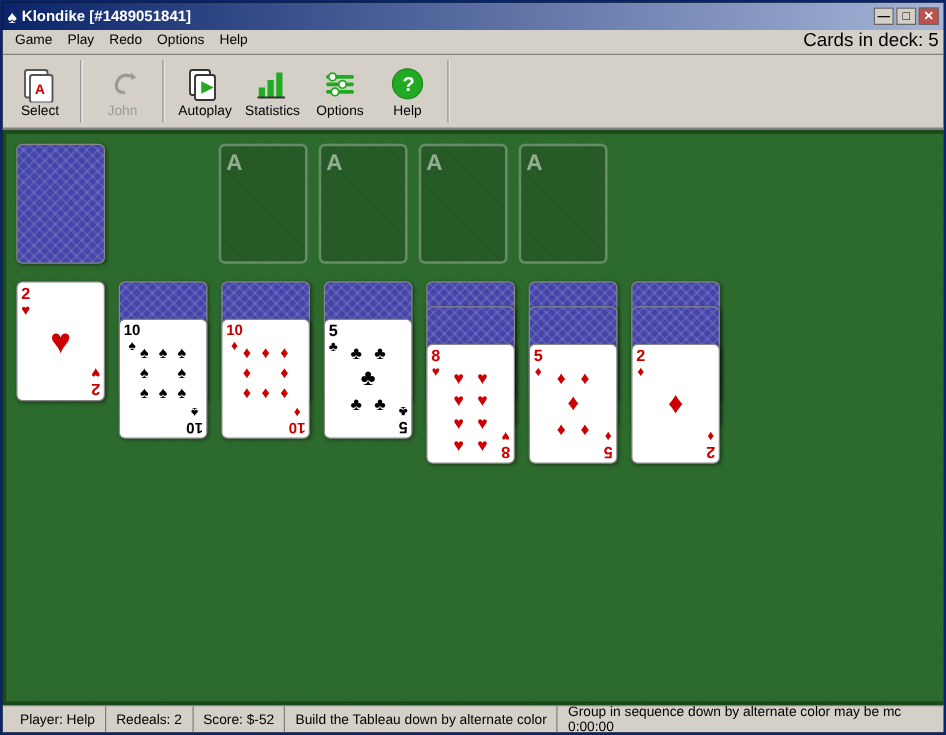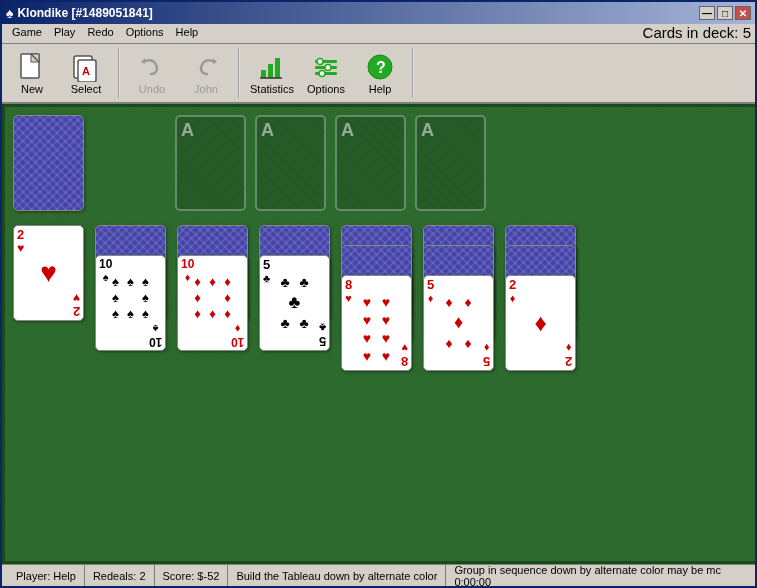--- a/index.html
+++ b/index.html
@@ -212,66 +212,57 @@
   <div id="menu-bar">
     <span class="menu-item">Game</span>
     <span class="menu-item">Play</span>
     <span class="menu-item">Redo</span>
     <span class="menu-item">Options</span>
     <span class="menu-item">Help</span>
     <span id="cards-in-deck" style="margin-left:auto; position:static; font-size:15px;">Cards in deck:  5</span>
   </div>
 
   <div id="toolbar">
-    <button class="toolbar-btn">
-      <div class="btn-icon">
-        <svg width="30" height="30" viewBox="0 0 30 30">
-          <rect x="4" y="2" width="18" height="24" rx="1" fill="white" stroke="#555" stroke-width="1.5"></rect>
-          <rect x="14" y="2" width="8" height="8" rx="0" fill="#d4d0c8" stroke="#555" stroke-width="1"></rect>
-          <line x1="14" y1="2" x2="22" y2="10" stroke="#555" stroke-width="1.5"></line>
-        </svg>
-      </div>
-      <span>New</span>
-    </button>
 
     <button class="toolbar-btn">
       <div class="btn-icon">
         <svg width="30" height="30" viewBox="0 0 30 30">
           <rect x="3" y="4" width="18" height="22" rx="2" fill="white" stroke="#555" stroke-width="1.5"></rect>
           <rect x="7" y="8" width="18" height="22" rx="2" fill="white" stroke="#555" stroke-width="1.5"></rect>
           <text x="11" y="23" font-size="11" fill="#cc0000" font-weight="bold">A</text>
         </svg>
       </div>
       <span>Select</span>
     </button>
 
     <div class="toolbar-separator"></div>
 
-    <button class="toolbar-btn disabled">
-      <div class="btn-icon">
-        <svg width="30" height="30" viewBox="0 0 30 30">
-          <path d="M8 12 L8 6 L4 10 Z" fill="#999"></path>
-          <path d="M8 9 Q18 6 20 16 Q20 22 14 22" fill="none" stroke="#999" stroke-width="2.5" stroke-linecap="round"></path>
-        </svg>
-      </div>
-      <span>Undo</span>
-    </button>
 
     <button class="toolbar-btn disabled">
       <div class="btn-icon">
         <svg width="30" height="30" viewBox="0 0 30 30">
           <path d="M22 12 L22 6 L26 10 Z" fill="#999"></path>
           <path d="M22 9 Q12 6 10 16 Q10 22 16 22" fill="none" stroke="#999" stroke-width="2.5" stroke-linecap="round"></path>
         </svg>
       </div>
       <span>John</span>
     </button>
 
     <div class="toolbar-separator"></div>
 
+    <button class="toolbar-btn">
+      <div class="btn-icon">
+        <svg width="30" height="30" viewBox="0 0 30 30">
+          <rect x="3" y="4" width="16" height="20" rx="2" fill="white" stroke="#333" stroke-width="1.5"></rect>
+          <rect x="7" y="8" width="16" height="20" rx="2" fill="white" stroke="#333" stroke-width="1.5"></rect>
+          <polygon points="12,13 12,23 22,18" fill="#22aa22"></polygon>
+        </svg>
+      </div>
+      <span>Autoplay</span>
+    </button>
 
     <button class="toolbar-btn">
       <div class="btn-icon">
         <svg width="30" height="30" viewBox="0 0 30 30">
           <rect x="4" y="18" width="5" height="8" fill="#22aa22"></rect>
           <rect x="11" y="12" width="5" height="14" fill="#22aa22"></rect>
           <rect x="18" y="6" width="5" height="20" fill="#22aa22"></rect>
           <line x1="3" y1="26" x2="25" y2="26" stroke="#333" stroke-width="1.5"></line>
         </svg>
       </div>

